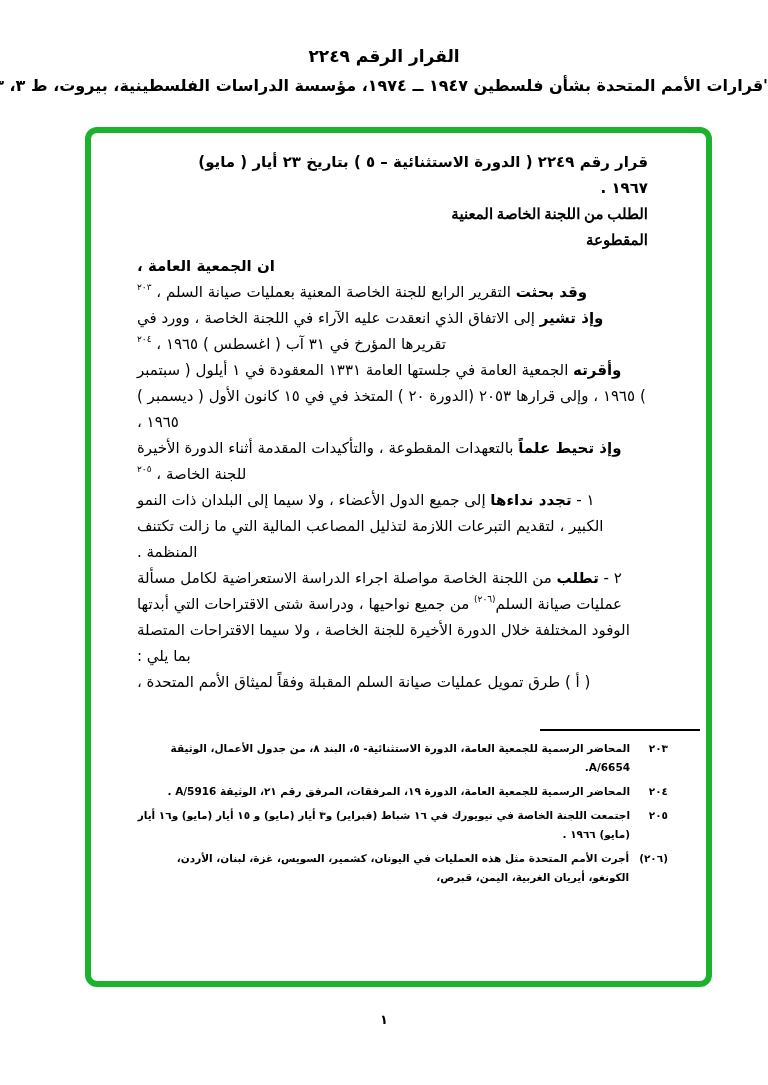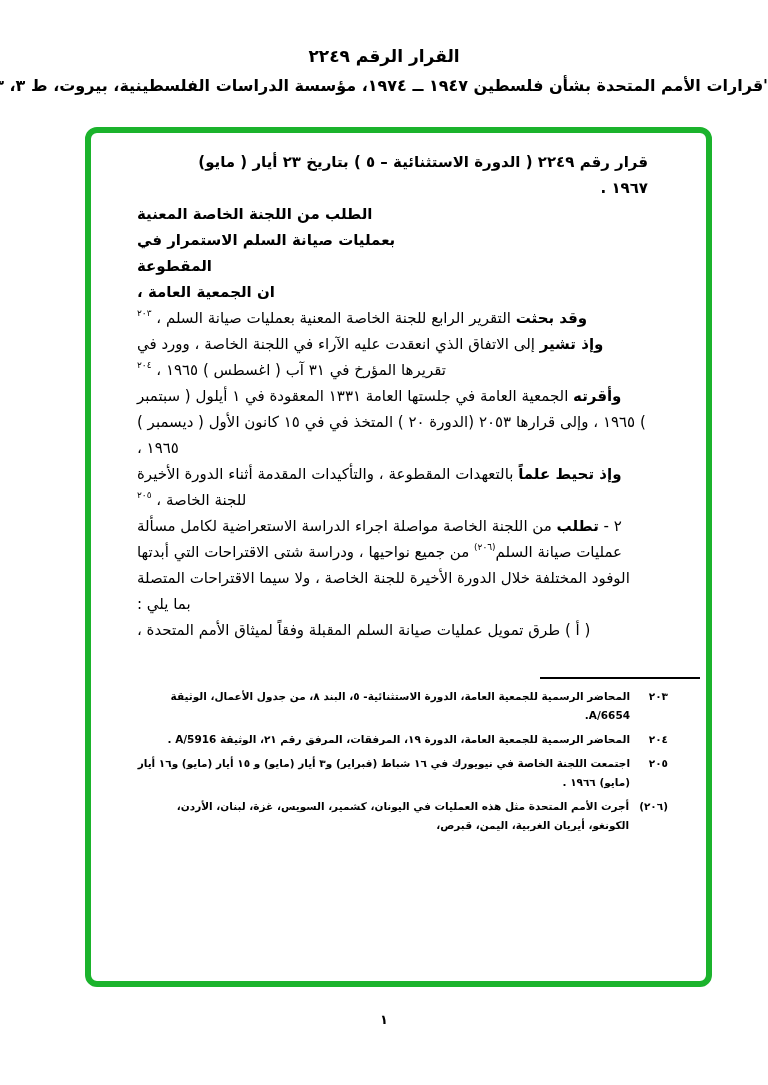--- a/index.html
+++ b/index.html
@@ -41,22 +41,23 @@
     padding:16px 58px 0 46px;
     font-size:15px;
     line-height:26px;
   }
   .res-heading{
     margin:0;
     font-weight:700;
     text-align:right;
   }
   .res-subject{
-    text-align:left;
+    text-align:right;
     font-weight:700;
+    font-family:Liberation Serif, serif;
   }
   .res-subject div{line-height:26px;}
   .body-para{
     margin:0;
     text-align:left;
     text-indent:24px;
   }
   .body-para b{font-weight:700;}
   sup.fn-ref{
     font-size:9px;
@@ -111,30 +112,30 @@
   <div class="green-box" style="border-color: rgb(27, 179, 44);">
     <div class="box-content">
 
       <div id="res-heading" class="res-heading">
           <div>قرار رقم ٢٢٤٩ ( الدورة الاستثنائية – ٥ ) بتاريخ ٢٣ أيار ( مايو)</div>
           <div>١٩٦٧ .</div>
         </div>
 
       <div id="res-subject" class="res-subject">
           <div>الطلب من اللجنة الخاصة المعنية</div>
-          <div>بعمليات صيانة السلم الاستمرار في</div>
           <div>المقطوعة</div>
         </div>
 
       <div id="res-body">
           <p class="body-para"><b>ان الجمعية العامة ،</b></p>
           <p class="body-para"><b>وقد بحثت</b><span> التقرير الرابع للجنة الخاصة المعنية بعمليات صيانة السلم ، </span><sup class="fn-ref">٢٠٣</sup></p>
           <p class="body-para"><b>وإذ تشير</b><span> إلى الاتفاق الذي انعقدت عليه الآراء في اللجنة الخاصة ، وورد في تقريرها المؤرخ في ٣١ آب ( اغسطس ) ١٩٦٥ ، </span><sup class="fn-ref">٢٠٤</sup></p>
           <p class="body-para"><b>وأقرته</b><span> الجمعية العامة في جلستها العامة ١٣٣١ المعقودة في ١ أيلول ( سبتمبر ) ١٩٦٥ ، وإلى قرارها ٢٠٥٣ (الدورة ٢٠ ) المتخذ في في ١٥ كانون الأول ( ديسمبر ) ١٩٦٥ ،</span></p>
           <p class="body-para"><b>وإذ تحيط علماً</b><span> بالتعهدات المقطوعة ، والتأكيدات المقدمة أثناء الدورة الأخيرة للجنة الخاصة ، </span><sup class="fn-ref">٢٠٥</sup></p>
+          <p class="body-para"><span>١ - </span><b>تجدد نداءها</b><span> إلى جميع الدول الأعضاء ، ولا سيما إلى البلدان ذات النمو الكبير ، لتقديم التبرعات اللازمة لتذليل المصاعب المالية التي ما زالت تكتنف المنظمة .</span></p>
           <p class="body-para"><span>٢ - </span><b>تطلب</b><span> من اللجنة الخاصة مواصلة اجراء الدراسة الاستعراضية لكامل مسألة عمليات صيانة السلم</span><sup class="fn-ref">(٢٠٦)</sup><span> من جميع نواحيها ، ودراسة شتى الاقتراحات التي أبدتها الوفود المختلفة خلال الدورة الأخيرة للجنة الخاصة ، ولا سيما الاقتراحات المتصلة بما يلي :</span></p>
           <p class="body-para"><span>( أ ) طرق تمويل عمليات صيانة السلم المقبلة وفقاً لميثاق الأمم المتحدة ،</span></p>
         </div>
 
       <div class="fn-sep"></div>
 
       <div id="footnotes" class="footnotes">
           <div class="footnote">
             <span class="fn-num">٢٠٣</span>
             <span class="fn-text">المحاضر الرسمية للجمعية العامة، الدورة الاستثنائية- ٥، البند ٨، من جدول الأعمال، الوثيقة A/6654.</span>

